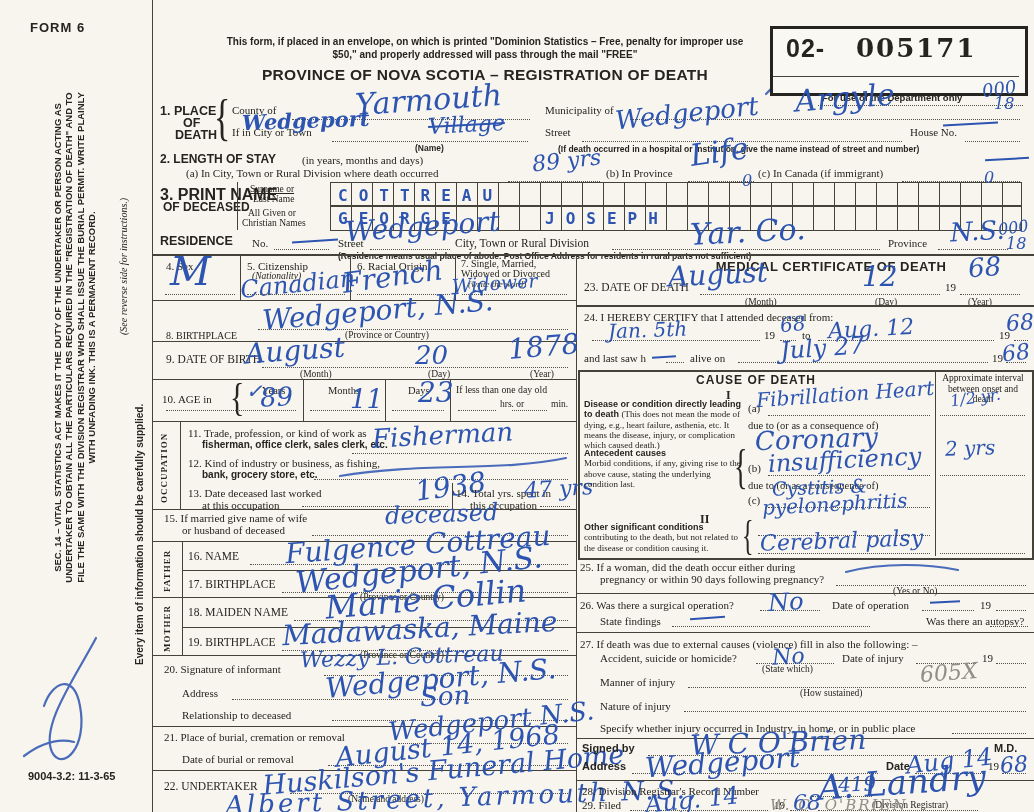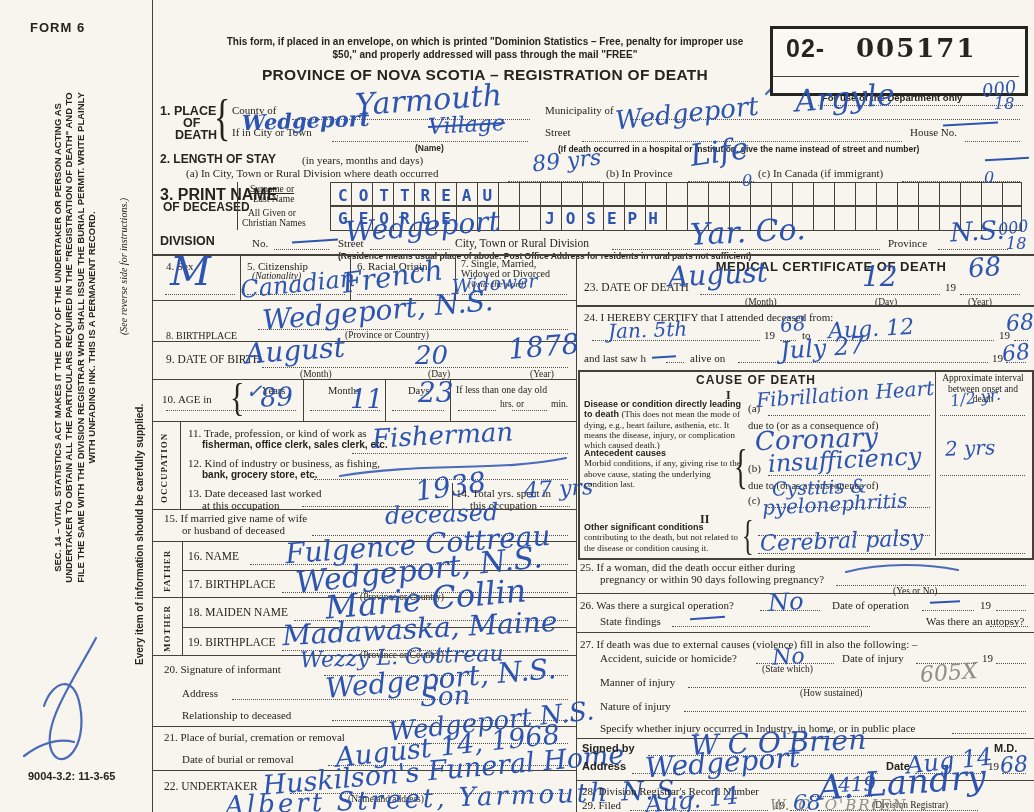--- a/index.html
+++ b/index.html
@@ -101,21 +101,21 @@
   <span class="abs p" style="left:248px;top:208px;font-size:9.5px;">All Given or</span>
   <span class="abs p" style="left:242px;top:218px;font-size:9.5px;">Christian Names</span>
   <div class="abs comb" style="left:330px;top:182px;width:690px;height:23px;"></div>
   <div class="abs comb" style="left:330px;top:205px;width:690px;height:24px;"></div>
   <span class="abs hwp" style="left:338px;top:186px;font-size:16px;letter-spacing:11px;">COTTREAU</span>
   <span class="abs hwp" style="left:338px;top:209px;font-size:16px;letter-spacing:11px;">GEORGE</span>
   <span class="abs hwp" style="left:545px;top:209px;font-size:16px;letter-spacing:11px;">JOSEPH</span>
   <span class="abs hw" style="left:742px;top:171px;font-size:16px;">0</span>
   <span class="abs hw" style="left:984px;top:168px;font-size:16px;">0</span>
 
-  <span class="abs b" style="left:160px;top:234px;font-size:12.5px;">DIVISION</span>
+  <span class="abs b" style="left:160px;top:234px;font-size:12.5px;">RESIDENCE</span>
   <span class="abs p" style="left:252px;top:237px;">No.</span>
   <div class="abs dots" style="left:274px;top:248px;width:55px;"></div>
   <div class="abs hwdash" style="left:292px;top:240px;width:46px;transform:rotate(-4deg);"></div>
   <span class="abs p" style="left:338px;top:237px;">Street</span>
   <div class="abs dots" style="left:370px;top:248px;width:80px;"></div>
   <span class="abs hw" style="left:345px;top:210px;font-size:28px;transform:rotate(-4deg);">Wedgeport</span>
   <span class="abs p" style="left:455px;top:237px;font-size:11.5px;">City, Town or Rural Division</span>
   <div class="abs dots" style="left:612px;top:248px;width:268px;"></div>
   <span class="abs hw" style="left:690px;top:214px;font-size:30px;transform:rotate(-3deg);">Yar. Co.</span>
   <span class="abs p" style="left:888px;top:237px;">Province</span>

